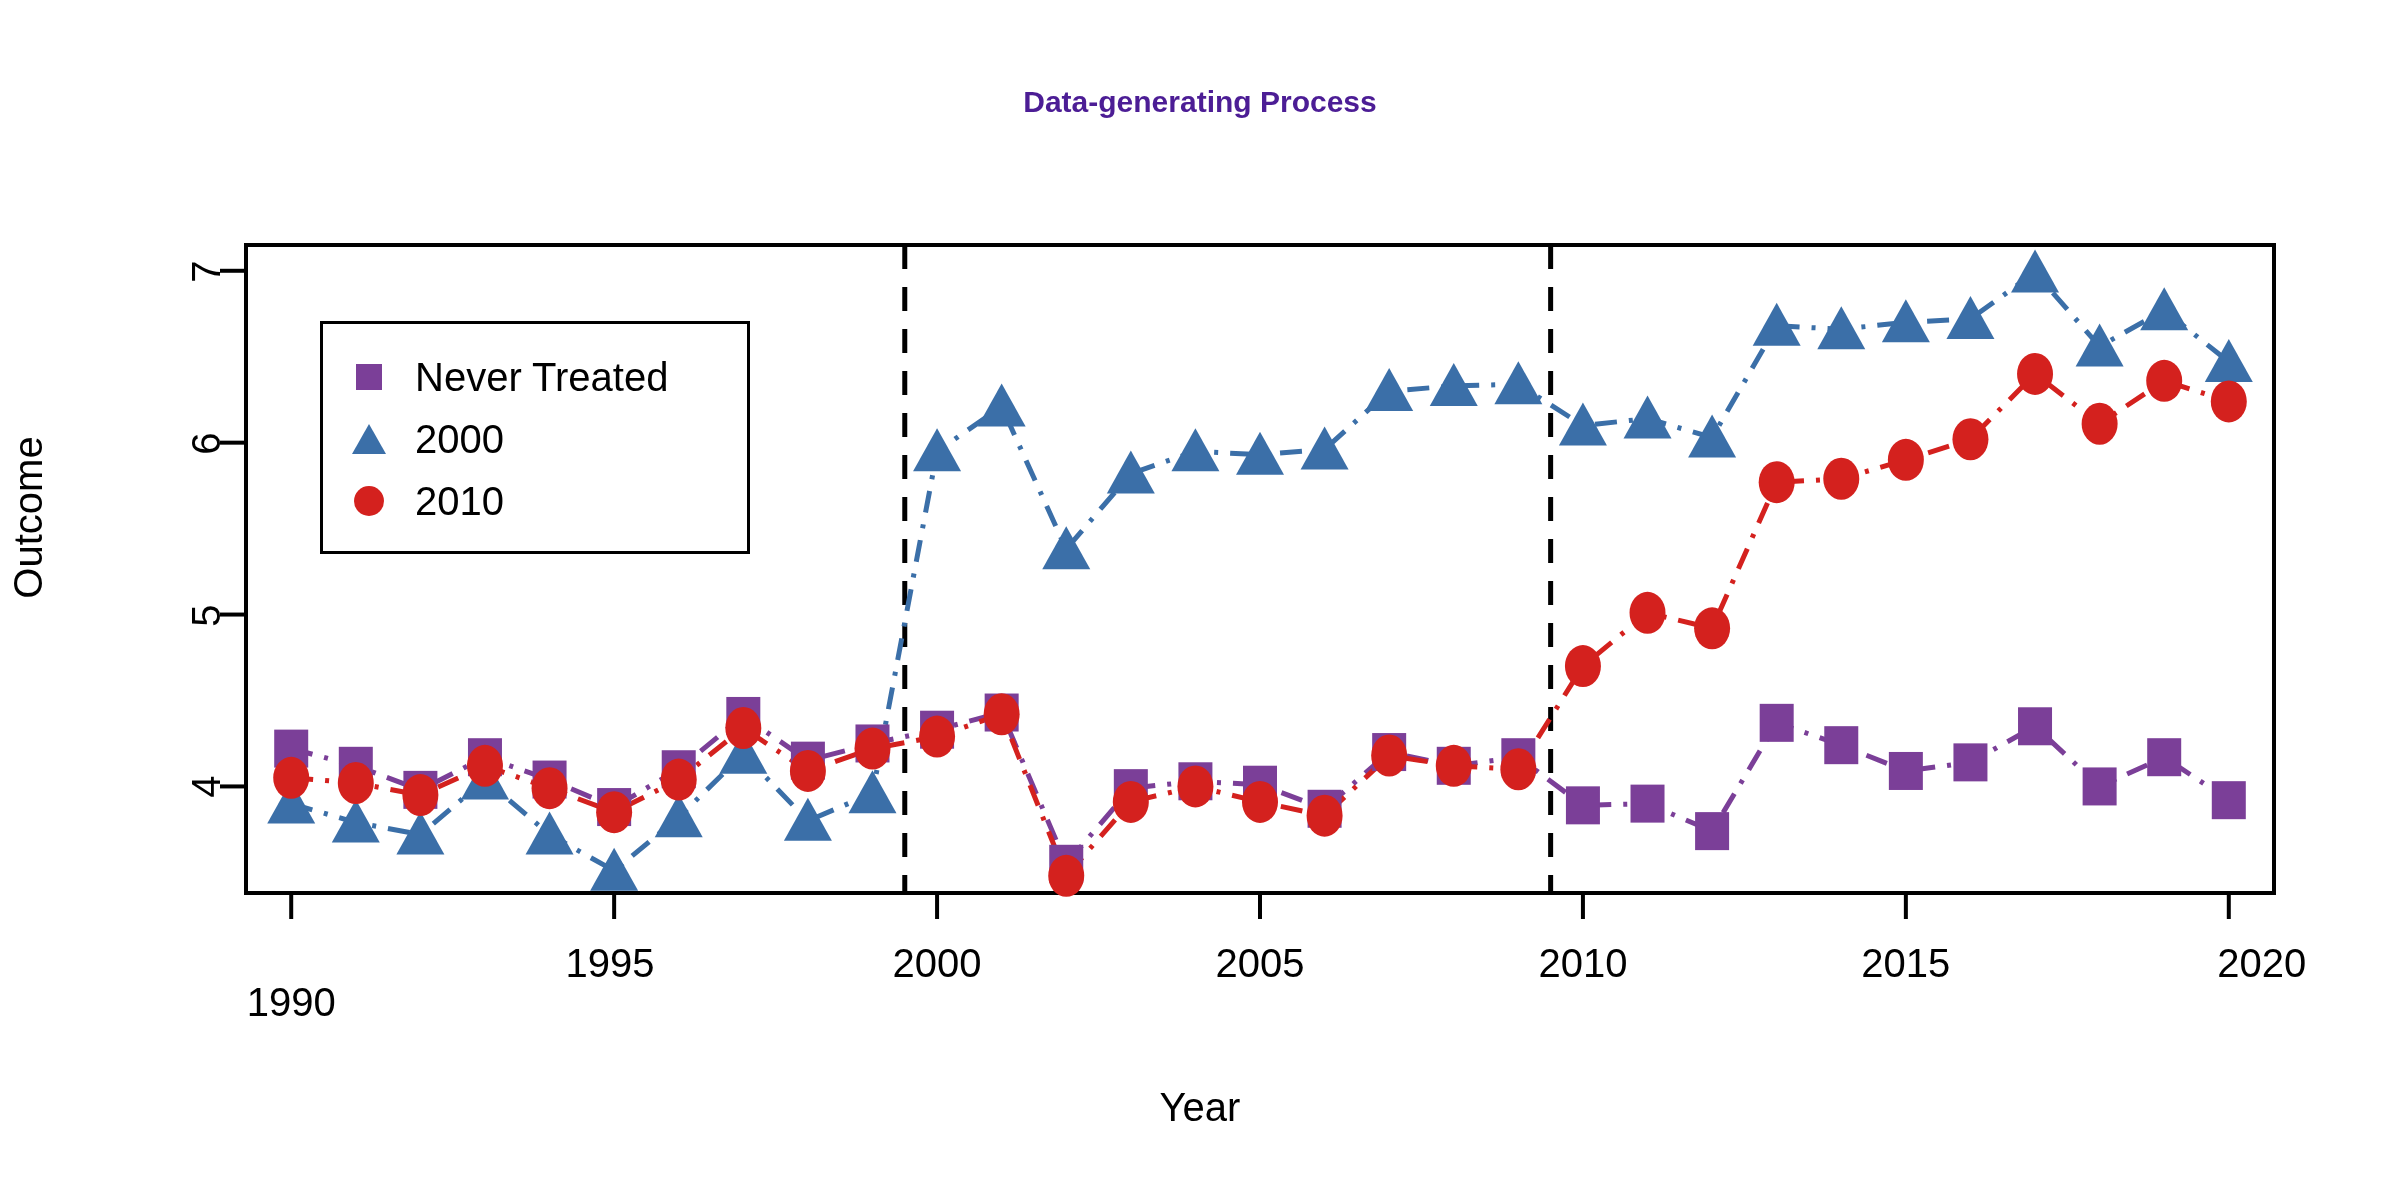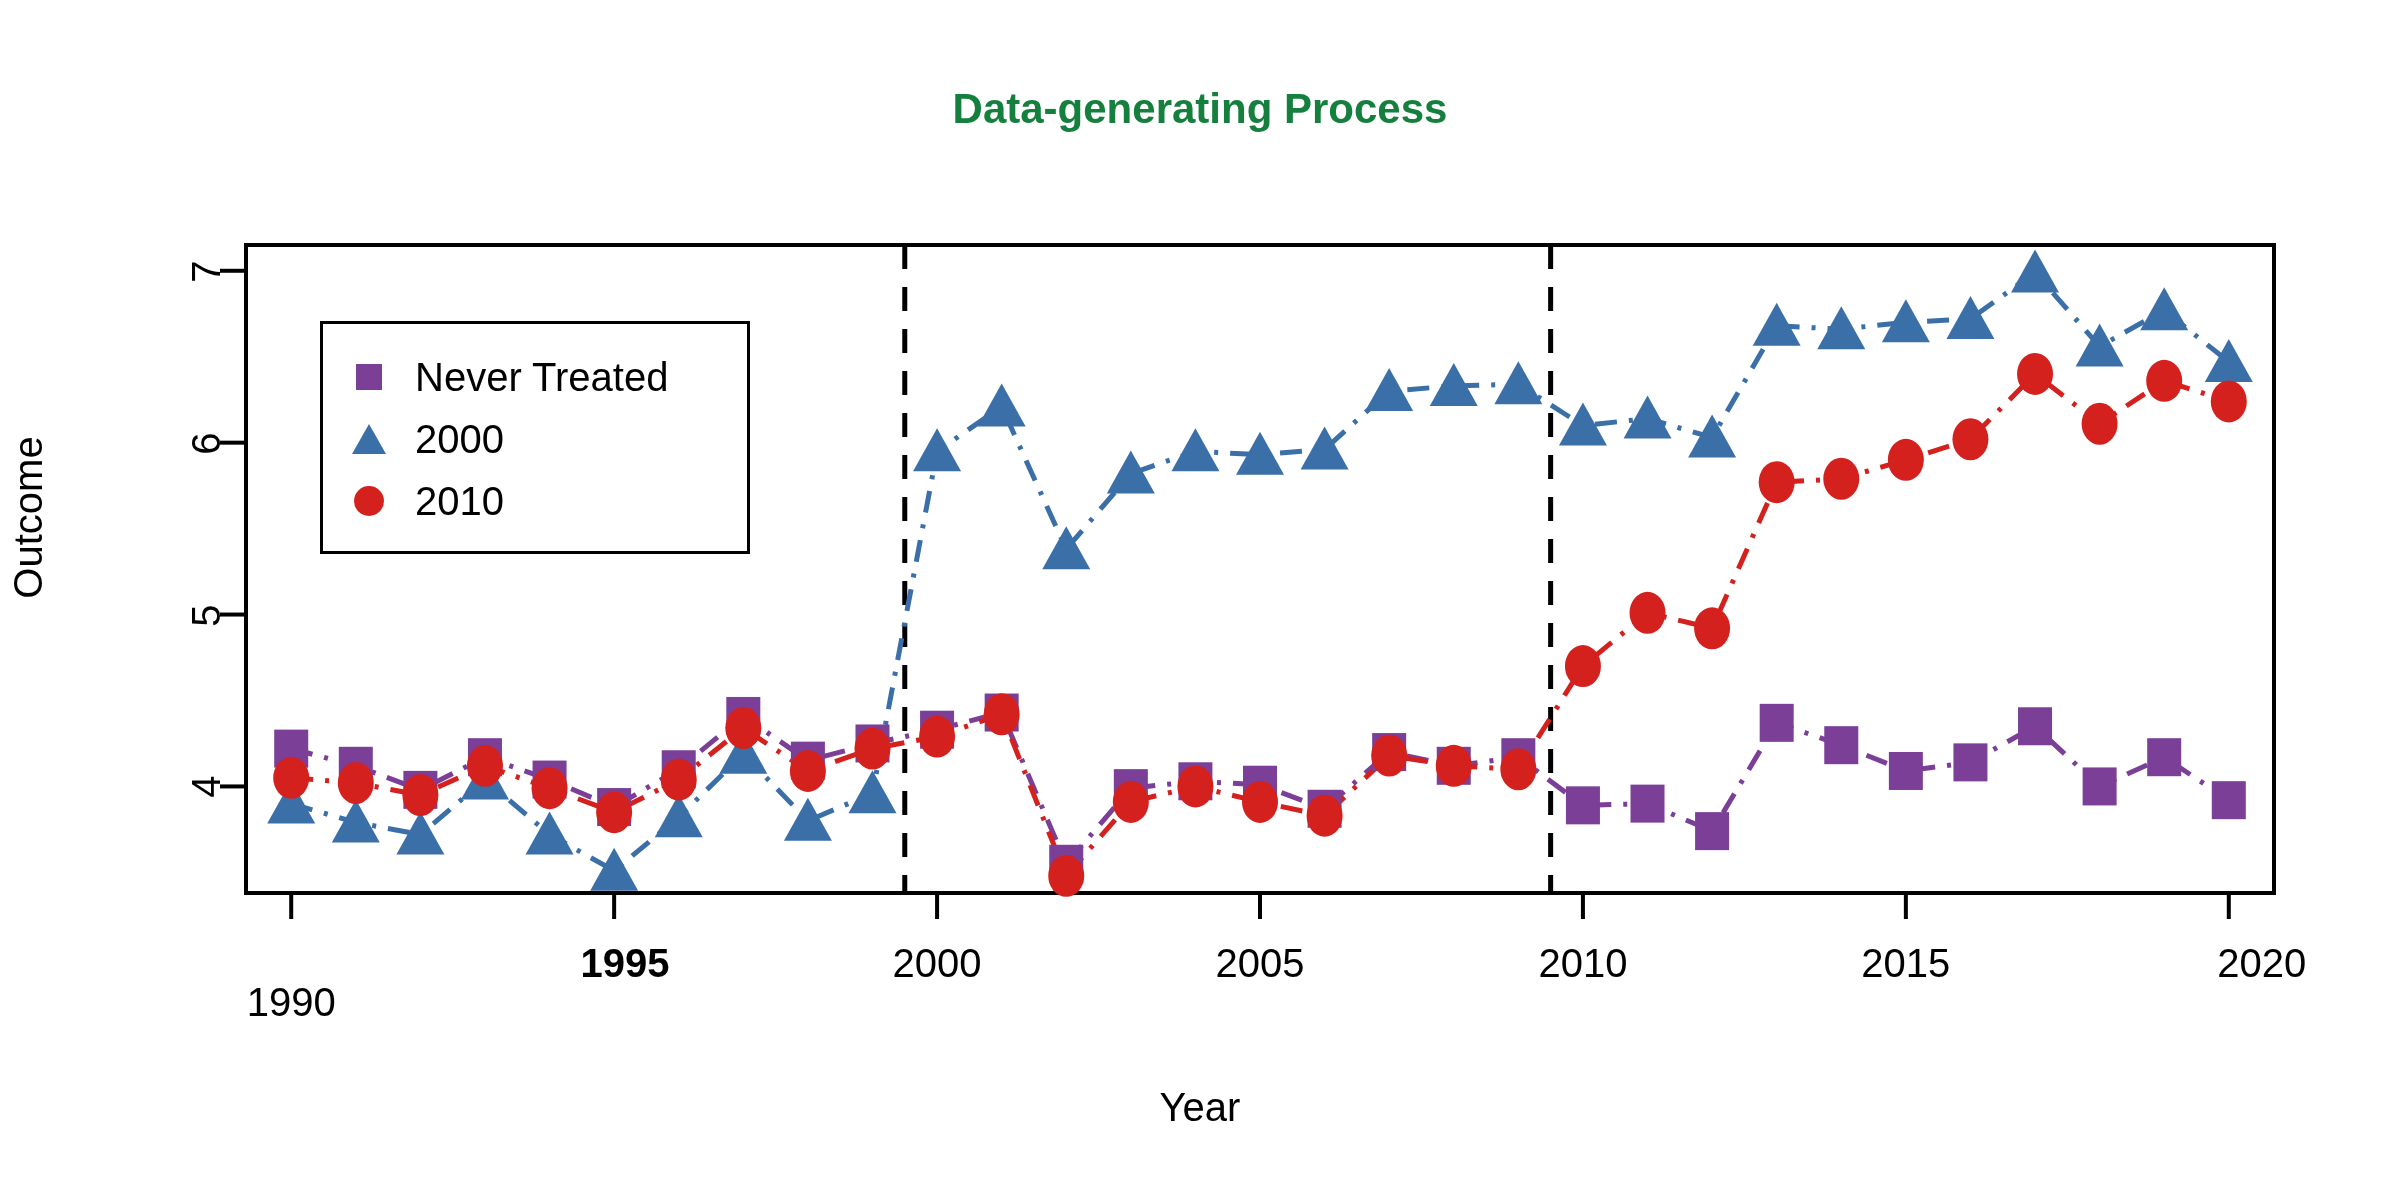--- a/index.html
+++ b/index.html
@@ -14,23 +14,23 @@
     background: #ffffff;
     font-family: "Liberation Sans", sans-serif;
     overflow: hidden;
   }
   #chart-title {
     position: absolute;
     left: 0;
     top: 85px;
     width: 2400px;
     text-align: center;
-    font-size: 42px;
+    font-size: 30px;
     font-weight: bold;
-    color: #15803d;
+    color: #4c1d95;
     letter-spacing: 0px;
   }
   #plot-svg {
     position: absolute;
     left: 0;
     top: 0;
   }
   #y-axis-label {
     position: absolute;
     left: -62px;
@@ -229,21 +229,21 @@
       <ellipse cx="2099.6178343949023" cy="423.7586206896552" rx="18" ry="21" fill="#D4211E"></ellipse>
       <ellipse cx="2164.2038216560486" cy="380.78779840848813" rx="18" ry="21" fill="#D4211E"></ellipse>
       <ellipse cx="2228.7898089171945" cy="401.4137931034483" rx="18" ry="21" fill="#D4211E"></ellipse>
     </svg>
 
   <div id="y-axis-label">Outcome</div>
   <div id="x-axis-label">Year</div>
 
   <div id="x-tick-labels">
       <div class="tick-label-x" style="left: 291.21px; top: 980px;">1990</div>
-      <div class="tick-label-x" style="left: 625px; top: 941px; font-weight: bold;">1995</div>
+      <div class="tick-label-x" style="left: 610px; top: 941px;">1995</div>
       <div class="tick-label-x" style="left: 937.07px; top: 941px;">2000</div>
       <div class="tick-label-x" style="left: 1260px; top: 941px;">2005</div>
       <div class="tick-label-x" style="left: 1582.93px; top: 941px;">2010</div>
       <div class="tick-label-x" style="left: 1905.86px; top: 941px;">2015</div>
       <div class="tick-label-x" style="left: 2228.79px; top: 941px; margin-left: 33px;">2020</div>
     </div>
   <div id="y-tick-labels">
       <div class="tick-label-y" style="left: 146px; top: 764.432px; width: 60px; text-align: center;">4</div>
       <div class="tick-label-y" style="left: 146px; top: 592.549px; width: 60px; text-align: center;">5</div>
       <div class="tick-label-y" style="left: 146px; top: 420.666px; width: 60px; text-align: center;">6</div>

